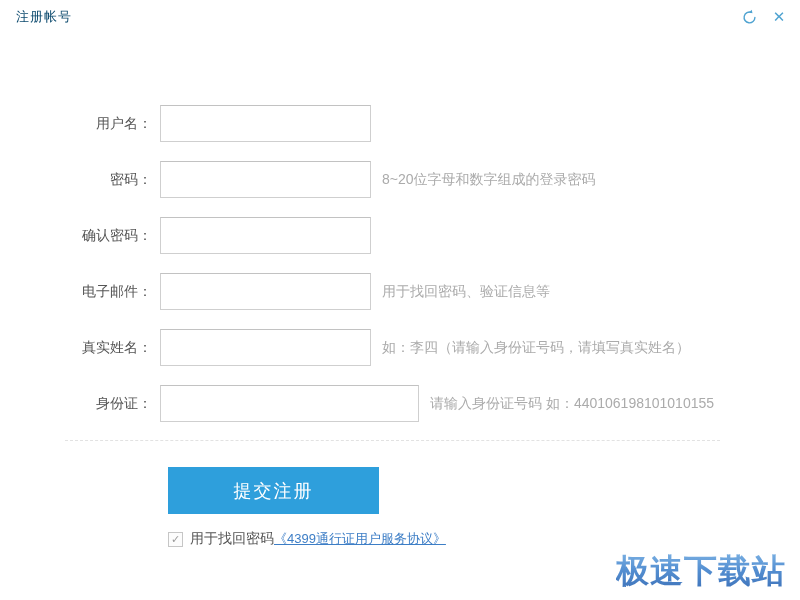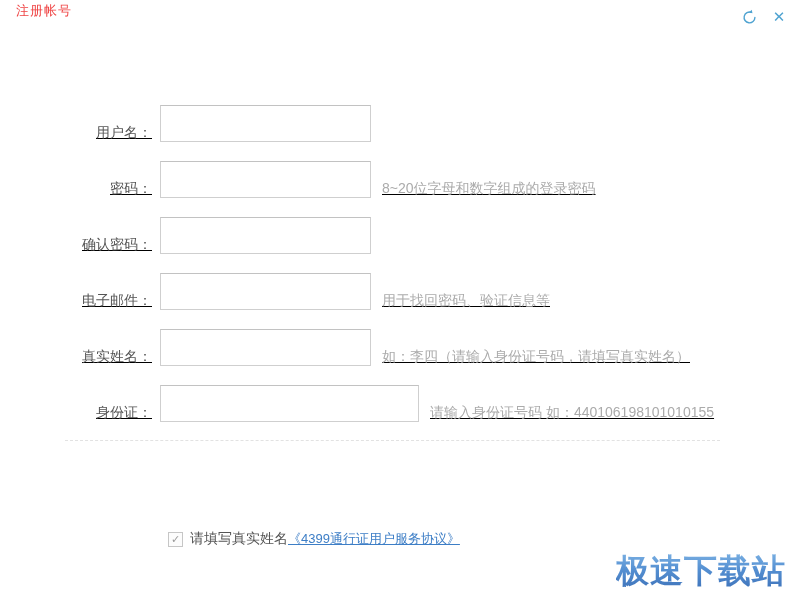--- a/index.html
+++ b/index.html
@@ -6,37 +6,37 @@
   html, body { width: 800px; height: 600px; }
   body {
     font-family: "Liberation Sans", "DejaVu Sans", sans-serif;
     background: #ffffff;
     position: relative;
     overflow: hidden;
   }
   .dialog { position: relative; width: 800px; height: 600px; background: #fff; }
 
   .dialog-title {
-    position: absolute; left: 16px; top: 2px;
-    font-size: 13px; color: #ef4444; letter-spacing: 1px;
+    position: absolute; left: 16px; top: 8px;
+    font-size: 13px; color: #0c4a6e; letter-spacing: 1px;
   }
 
   .window-controls {
     position: absolute; right: 12px; top: 8px;
     display: flex; align-items: center; gap: 12px;
   }
   .refresh-btn { width: 18px; height: 18px; cursor: pointer; display: flex; align-items: center; justify-content: center; }
   .close-btn {
     width: 18px; height: 18px; cursor: pointer;
     color: #4fa3d1; font-size: 15px; line-height: 18px; text-align: center;
     font-weight: 400;
   }
 
   .form-area { position: absolute; left: 0; top: 105px; width: 100%; }
-  .form-row { display: flex; align-items: flex-end; height: 37px; margin-bottom: 19px; text-decoration: underline; }
+  .form-row { display: flex; align-items: center; height: 37px; margin-bottom: 19px; }
   .field-label {
     width: 160px; text-align: right; padding-right: 8px;
     font-size: 14px; color: #555;
   }
   .field-input {
     width: 211px; height: 37px;
     border: 1px solid #cfcfcf; border-top-color: #c2c2c2;
     background: #fff; outline: none;
     font-size: 14px; color: #333; padding: 0 8px;
   }
@@ -131,24 +131,25 @@
     <div class="form-row">
       <label class="field-label">身份证：</label>
       <input type="text" class="field-input wide" style="">
       <span class="field-hint">请输入身份证号码 如：440106198101010155</span>
     </div>
 
   </div>
 
   <div class="divider"></div>
 
+  <button class="submit-button">提交注册</button>
 
   <div class="agreement-row">
     <span class="agreement-checkbox">
       <span>✓</span>
     </span>
-    <span class="agreement-text">请填写真实姓名</span>
+    <span class="agreement-text">用于找回密码</span>
     <a class="agreement-link">《4399通行证用户服务协议》</a>
   </div>
 
   <div class="watermark">极速下载站</div>
 
 </div>
 
 </body></html>

